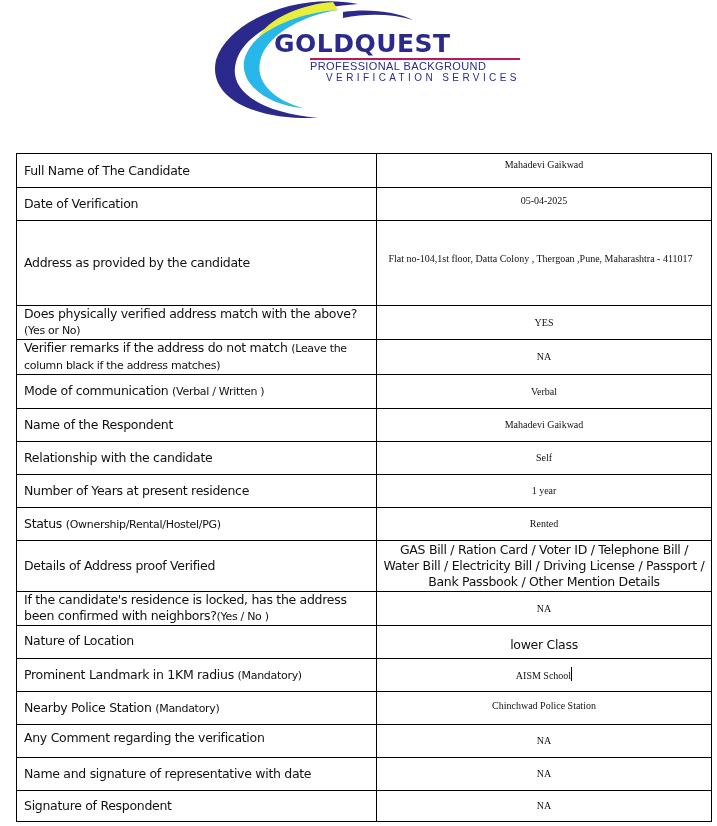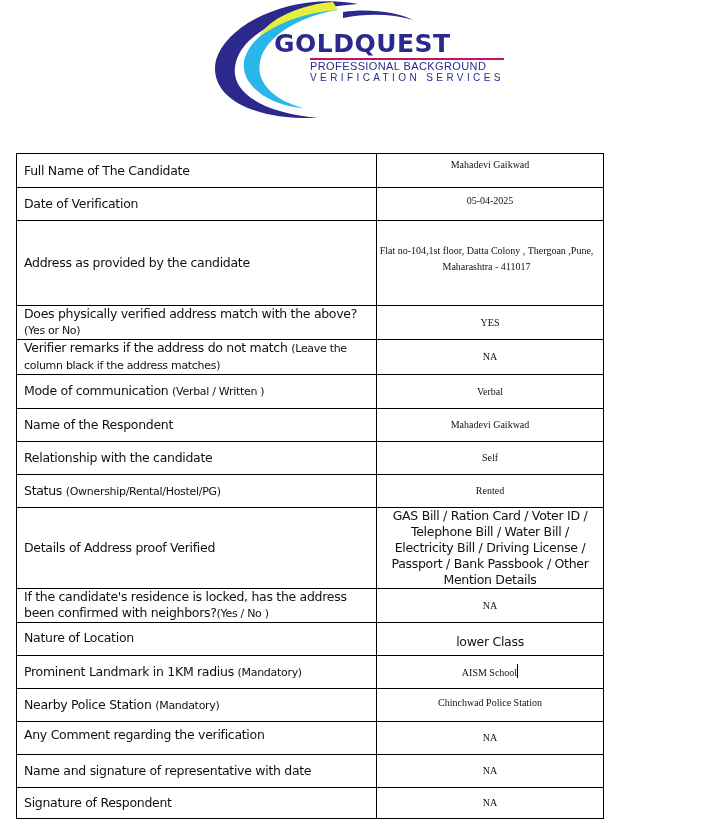--- a/index.html
+++ b/index.html
@@ -11,24 +11,24 @@
       font-family: "DejaVu Sans", sans-serif; font-weight: bold; font-size: 25px;
       color: #2b2a8c; letter-spacing: 0.5px; line-height: 28px; white-space: nowrap;
     }
     .tag1 {
       font-family: "Liberation Sans", sans-serif; font-size: 11px; color: #2b2a8c;
       letter-spacing: 0.4px; line-height: 11px; white-space: nowrap; margin-left: 36px;
       border-top: 2px solid #be185d; padding-top: 1px;
     }
     .tag2 {
       font-family: "Liberation Sans", sans-serif; font-size: 10px; color: #2b2a8c;
-      letter-spacing: 3.4px; line-height: 11px; white-space: nowrap; margin-left: 36px;
+      letter-spacing: 3.4px; line-height: 11px; white-space: nowrap; margin-left: 52px;
     }
     table.report {
-      position: absolute; left: 16px; top: 153px; width: 588px;
+      position: absolute; left: 16px; top: 153px; width: 696px;
       border-collapse: collapse; table-layout: fixed;
     }
     table.report td { border: 1px solid #000; padding: 0 7px; vertical-align: middle; }
     td.label {
       width: 345px; font-family: "DejaVu Sans", sans-serif; font-size: 12.5px;
       color: #111; line-height: 16px; letter-spacing: -0.3px;
     }
     td.label .paren { font-size: 11px; }
     td.value {
       text-align: center; font-family: "Liberation Serif", serif; font-size: 10px;
@@ -83,20 +83,24 @@
     </tr>
     <tr style="height:33px">
       <td class="label">Name of the Respondent</td>
       <td class="value">Mahadevi Gaikwad</td>
     </tr>
     <tr style="height:33px">
       <td class="label">Relationship with the candidate</td>
       <td class="value">Self</td>
     </tr>
     <tr style="height:33px">
+      <td class="label">Number of Years at present residence</td>
+      <td class="value">1 year</td>
+    </tr>
+    <tr style="height:33px">
       <td class="label"><span>Status</span> <span class="paren">(Ownership/Rental/Hostel/PG)</span></td>
       <td class="value">Rented</td>
     </tr>
     <tr style="height:51px">
       <td class="label">Details of Address proof Verified</td>
       <td class="value sans" style="padding:0 4px">GAS Bill / Ration Card / Voter ID / Telephone Bill / Water Bill / Electricity Bill / Driving License / Passport / Bank Passbook / Other Mention Details</td>
     </tr>
     <tr style="height:34px">
       <td class="label"><span>If the candidate's residence is locked, has the address been confirmed with neighbors?</span><span class="paren">(Yes / No )</span></td>
       <td class="value">NA</td>

